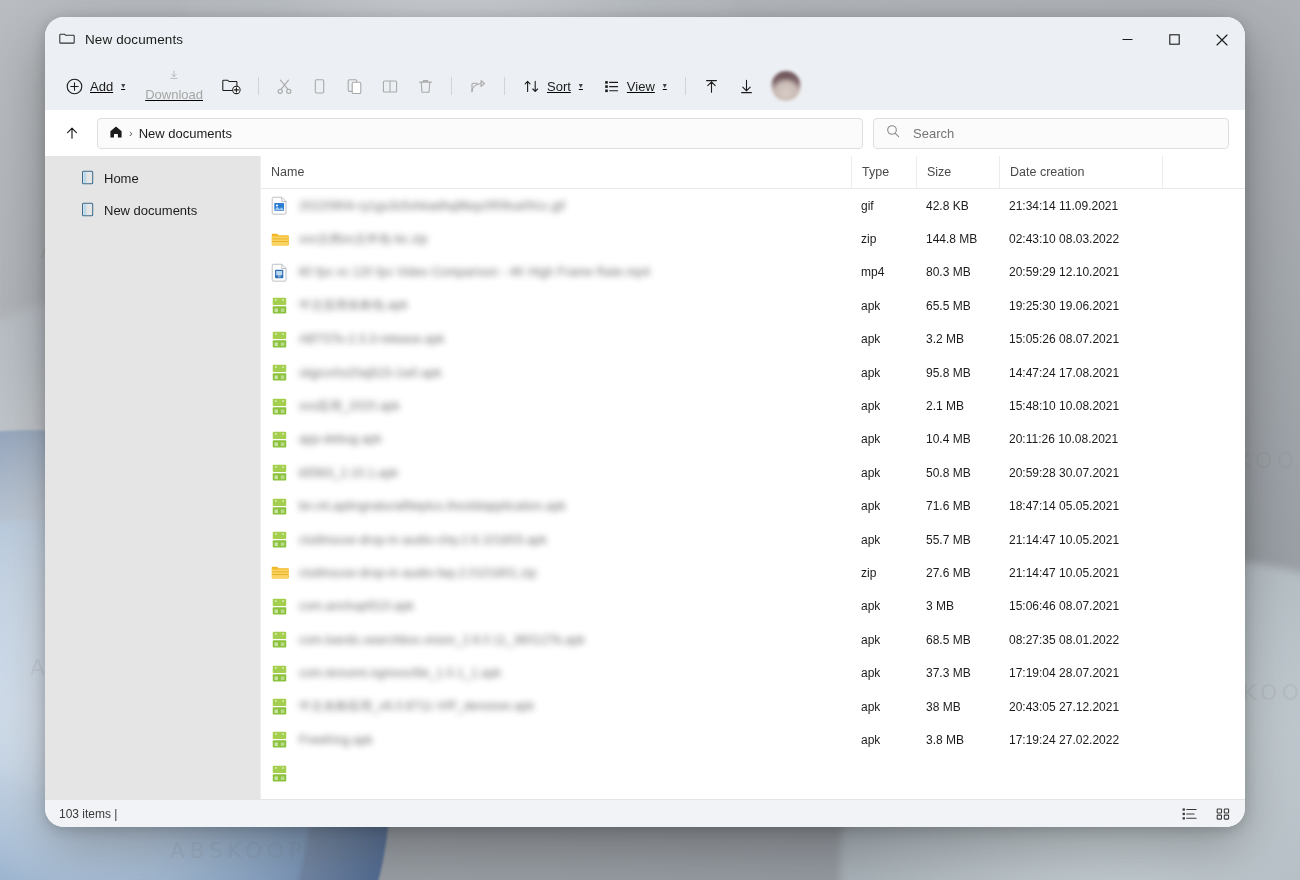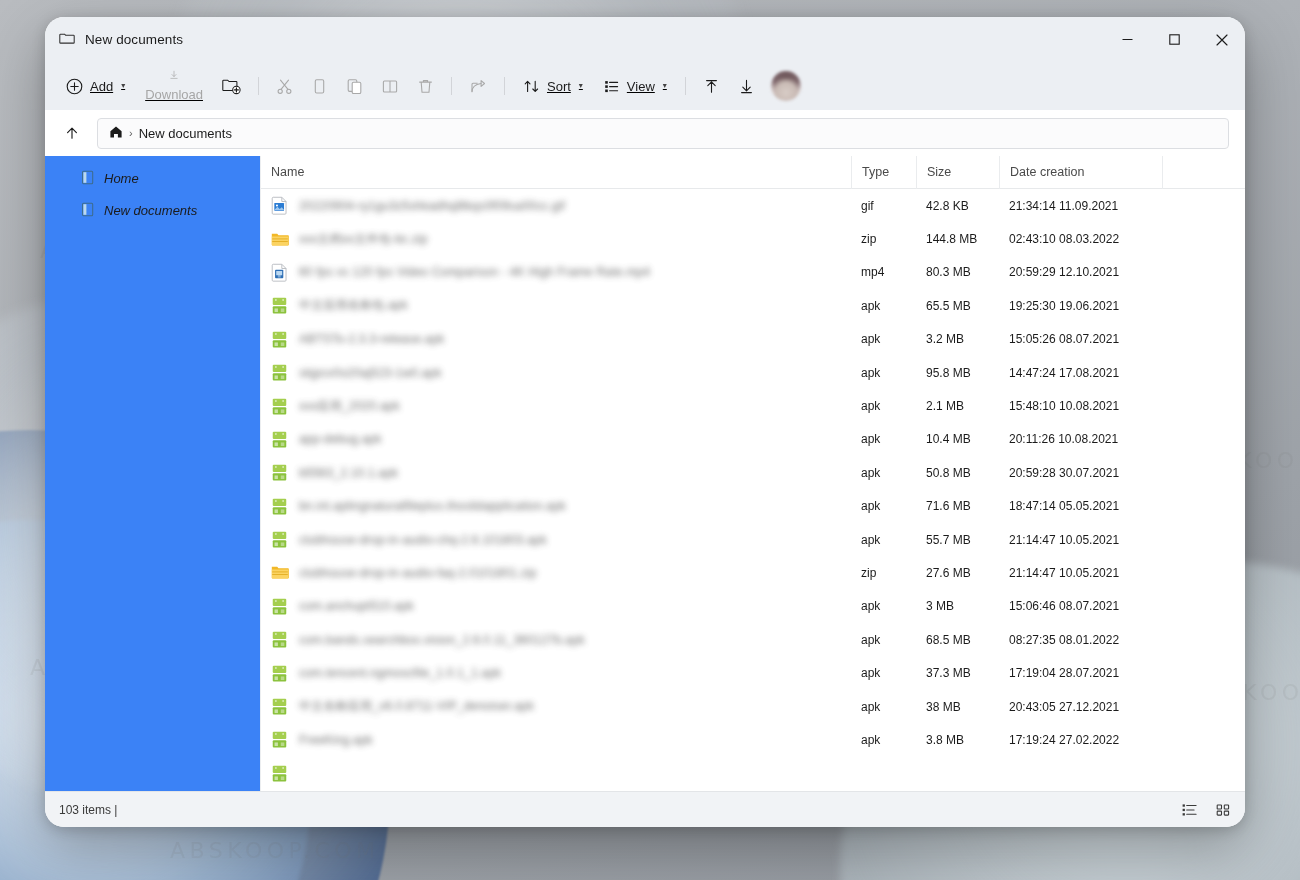--- a/index.html
+++ b/index.html
@@ -235,22 +235,21 @@
   .body {
     flex: 1 1 auto;
     display: flex;
     min-height: 0;
     background: #ffffff;
   }
   .navpane {
     width: 215px;
     flex: 0 0 auto;
     padding-top: 6px;
-    background: #3b82f6;
-    font-style: italic;
+    background: #e5e5e5;
   }
   .nav-item {
     display: flex;
     align-items: center;
     gap: 9px;
     height: 31px;
     margin: 1px 8px 1px 28px;
     padding: 0 8px;
     border-radius: 4px;
     font-size: 13px;
@@ -322,21 +321,21 @@
 
   
   .ficon {
     width: 17px; height: 19px;
     flex: 0 0 auto;
     position: relative;
   }
 
   
   .statusbar {
-    height: 36px;
+    height: 28px;
     flex: 0 0 auto;
     background: #f1f3f6;
     border-top: 1px solid #e3e5e8;
     display: flex;
     align-items: center;
     padding: 0 10px 0 14px;
     font-size: 12px;
     color: #3a3a3a;
   }
   .status-spacer { flex: 1 1 auto; }
@@ -534,20 +533,29 @@
       <div class="addressbar">
         <span>
           <svg width="14" height="14" viewBox="0 0 14 14">
             <path d="M7 1.6 1.4 6.2v6.2h3.6V9.1h3.9v3.3h3.7V6.2L7 1.6z" fill="#1b1b1b"></path>
           </svg>
         </span>
         <span class="crumb-sep">›</span>
         <span>New documents</span>
       </div>
 
+      <div class="searchbar">
+        <span>
+          <svg width="14" height="14" viewBox="0 0 14 14">
+            <circle cx="6" cy="6" r="4.3" fill="none" stroke="#8a8a8a" stroke-width="1.1"></circle>
+            <path d="M9.3 9.3 12.6 12.6" stroke="#8a8a8a" stroke-width="1.1" stroke-linecap="round"></path>
+          </svg>
+        </span>
+        <input type="text" value="" placeholder="Search" style="">
+      </div>
     </div>
 
     <div class="body">
 
       <div class="navpane">
         <div class="nav-item">
           <span>
             <svg width="14" height="15" viewBox="0 0 14 15">
               <rect x="1.5" y="1.3" width="10.2" height="12.4" rx="1" fill="none" stroke="#3d6c8e" stroke-width="1.05"></rect>
               <rect x="2.4" y="2.2" width="3" height="10.6" fill="#bcd9ec"></rect>

